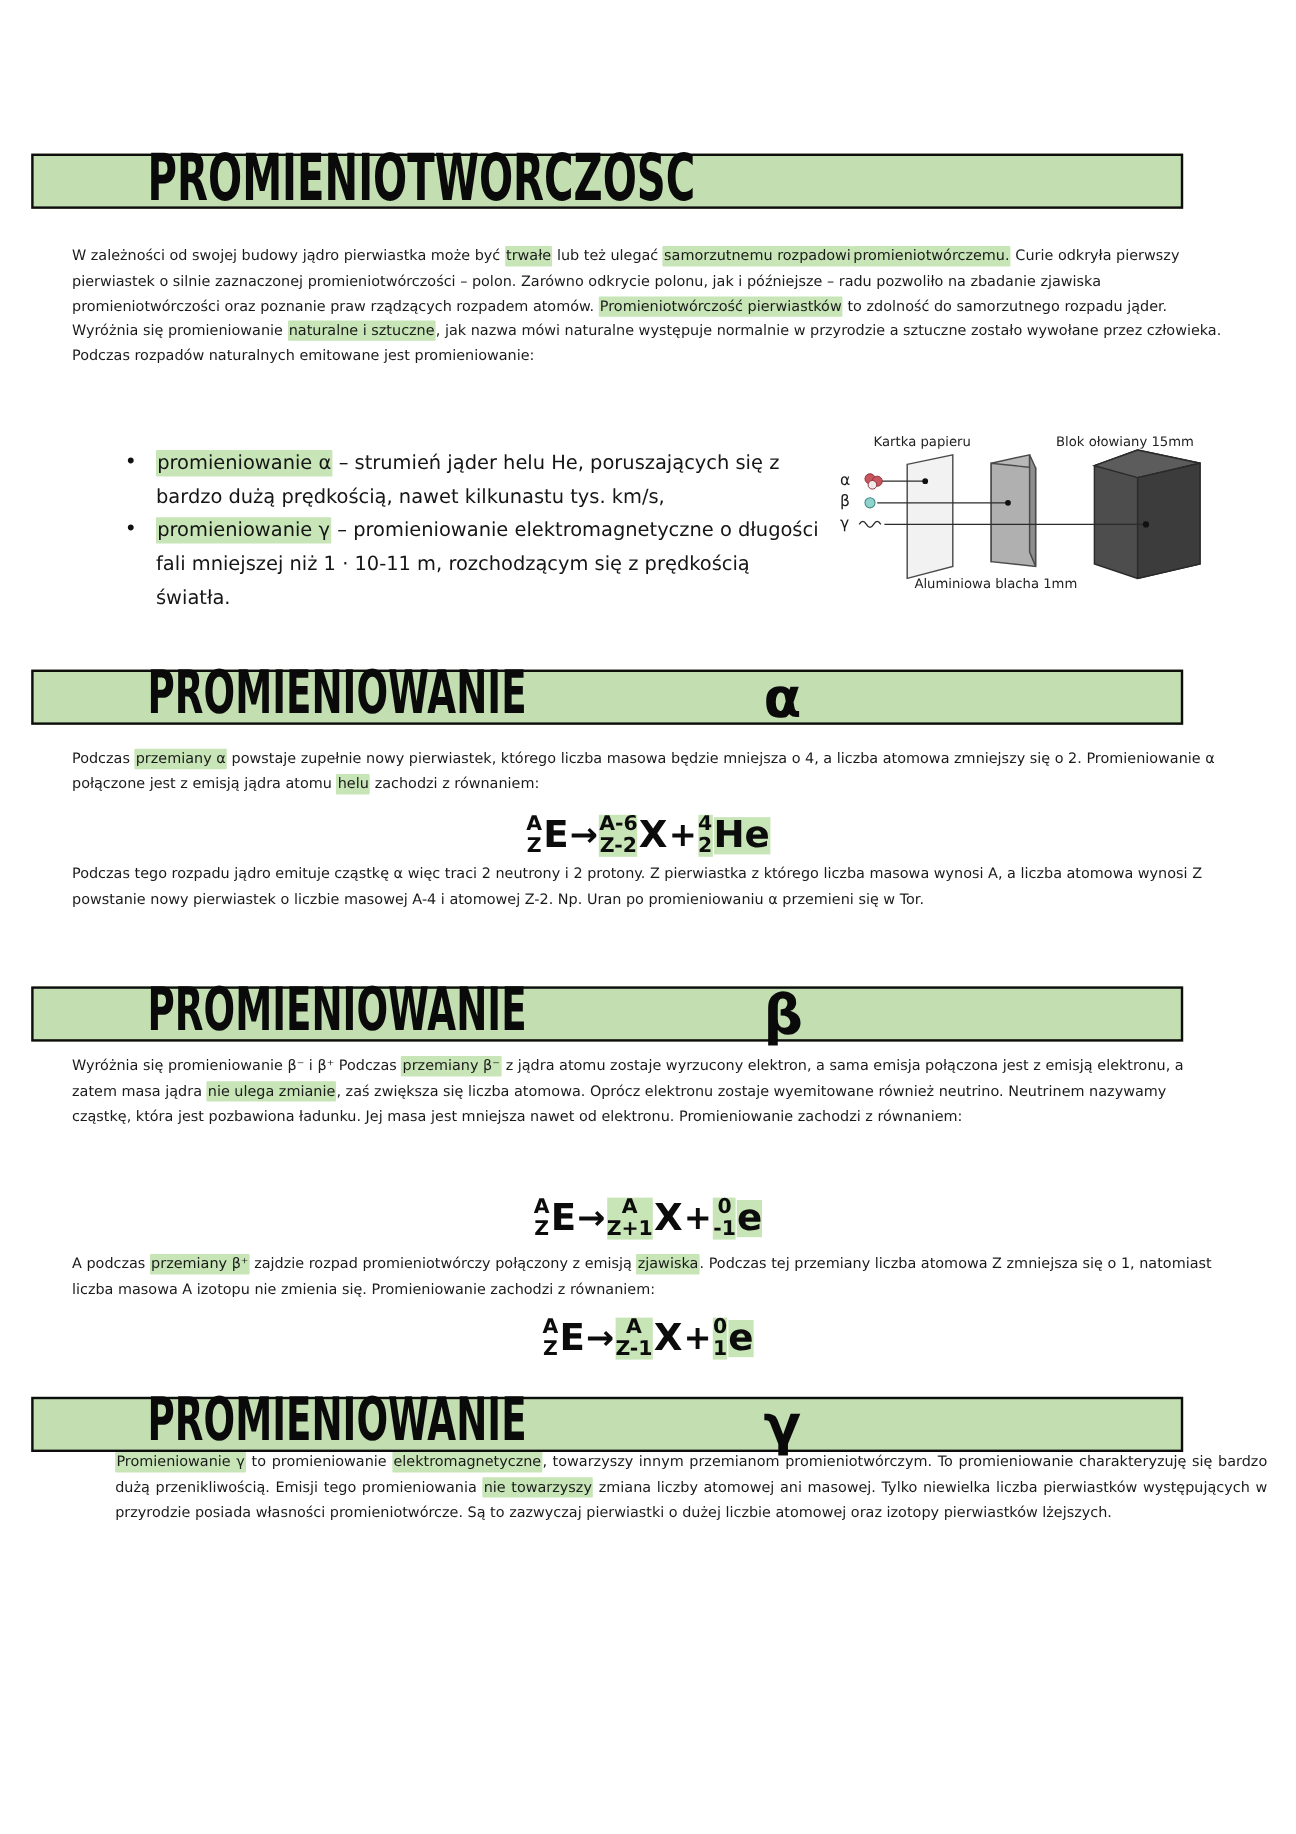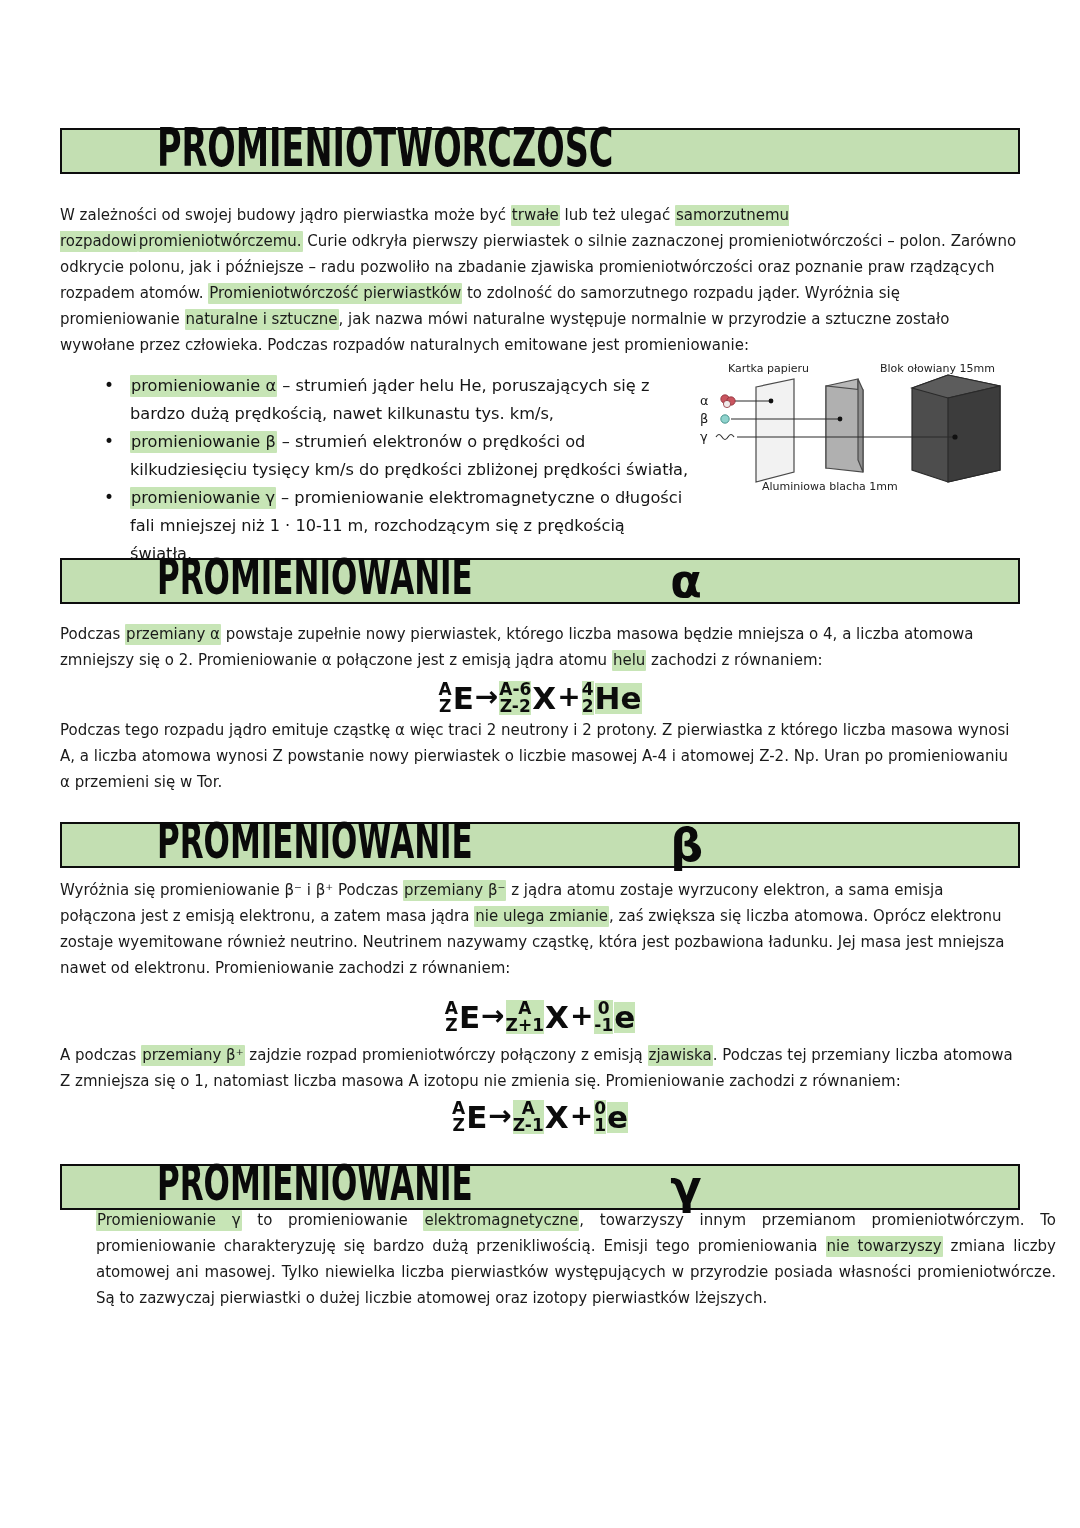--- a/index.html
+++ b/index.html
@@ -20,21 +20,21 @@
     position: absolute;
     left: 0; top: 0;
     width: 1080px;
     height: 1528px;
     background: #ffffff;
   }
 
   
   .banner {
     position: relative;
-    margin: 0 0 0 60px;
+    margin: 0 0 0 26px;
     width: 960px;
     height: 46px;
     background: #c3dfb2;
     border: 2px solid #0d0d0d;
     box-sizing: border-box;
   }
   .banner-text {
     position: absolute;
     left: 95px;
     top: 50%;
@@ -60,21 +60,21 @@
     vertical-align: baseline;
     padding-left: 4px;
   }
   .banner-title .w { font-size: 54px; }
 
   
   .para {
     width: 960px;
     margin-left: 60px;
     font-family: "DejaVu Sans", sans-serif;
-    font-size: 15px;
+    font-size: 12px;
     line-height: 1.73;
     color: #1a1a1a;
     text-align: left;
   }
   .para.justify { text-align: justify; }
 
   .hl {
     background: #c7e5b6;
     padding: 1px 1px 2px 1px;
     border-radius: 1px;
@@ -180,21 +180,20 @@
 
   <div style="position:absolute; left:0; top:203px;">
     <div class="para">
       <span>W zależności od swojej budowy jądro pierwiastka może być </span><span class="hl">trwałe</span><span> lub też ulegać </span><span class="hl">samorzutnemu rozpadowi</span><span class="hl">promieniotwórczemu.</span><span> Curie odkryła pierwszy pierwiastek o silnie zaznaczonej promieniotwórczości – polon. Zarówno odkrycie polonu, jak i późniejsze – radu pozwoliło na zbadanie zjawiska promieniotwórczości oraz poznanie praw rządzących rozpadem atomów. </span><span class="hl">Promieniotwórczość pierwiastków</span><span> to zdolność do samorzutnego rozpadu jąder. Wyróżnia się promieniowanie </span><span class="hl">naturalne i sztuczne</span><span>, jak nazwa mówi naturalne występuje normalnie w przyrodzie a sztuczne zostało wywołane przez człowieka. Podczas rozpadów naturalnych emitowane jest promieniowanie:</span>
     </div>
   </div>
 
   <div style="position:absolute; left:0; top:368px;margin-left:30px;">
     <ul class="blist">
       <li><span class="hl">promieniowanie α</span><span> – strumień jąder helu He, poruszających się z bardzo dużą prędkością, nawet kilkunastu tys. km/s,</span></li>
-      <li><span class="hl">promieniowanie β</span><span> – strumień elektronów o prędkości od kilkudziesięciu tysięcy km/s do prędkości zbliżonej prędkości światła,</span></li>
       <li><span class="hl">promieniowanie γ</span><span> – promieniowanie elektromagnetyczne o długości fali mniejszej niż 1 · 10-11 m, rozchodzącym się z prędkością światła.</span></li>
     </ul>
   </div>
 
   <div class="diagram">
     <svg width="320" height="152" viewBox="0 0 320 152">
 
       <polygon points="56,27 94,19 94,112 56,122" fill="#f2f2f2" stroke="#4a4a4a" stroke-width="1.2"></polygon>
 
       <polygon points="126,26 158,19 158,100 126,108" fill="#b8b8b8" stroke="#4a4a4a" stroke-width="1.2"></polygon>

